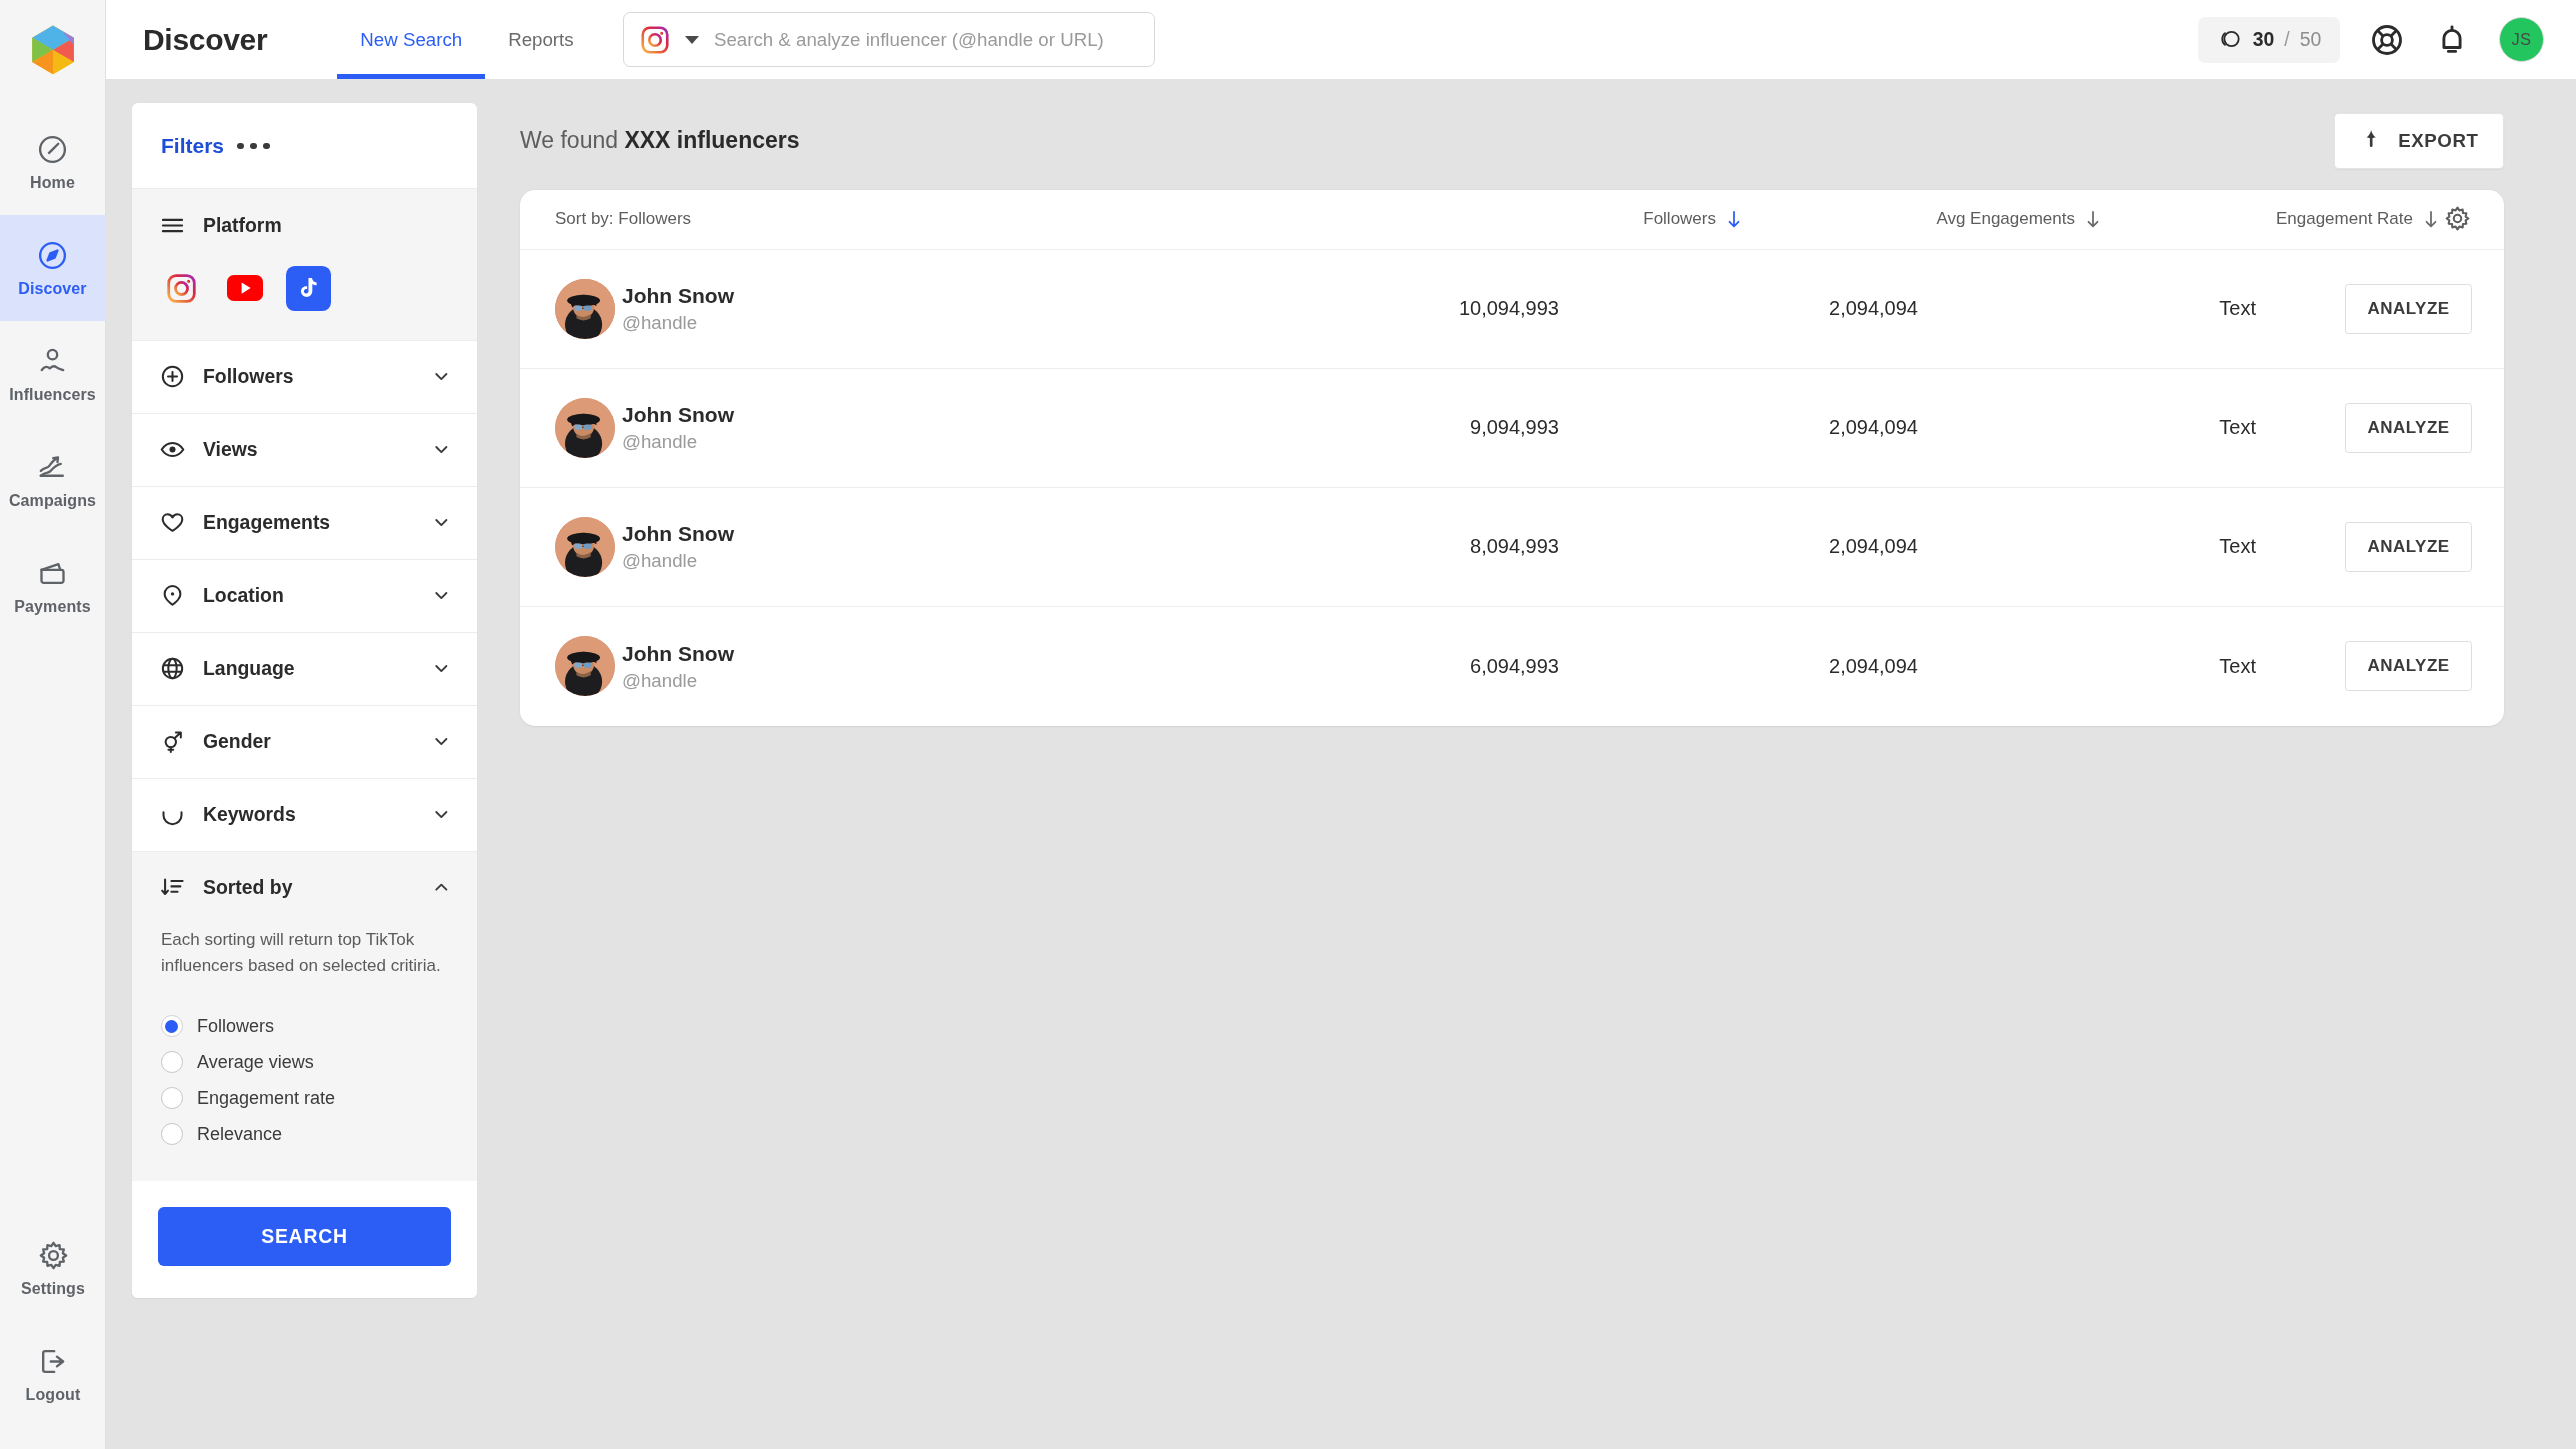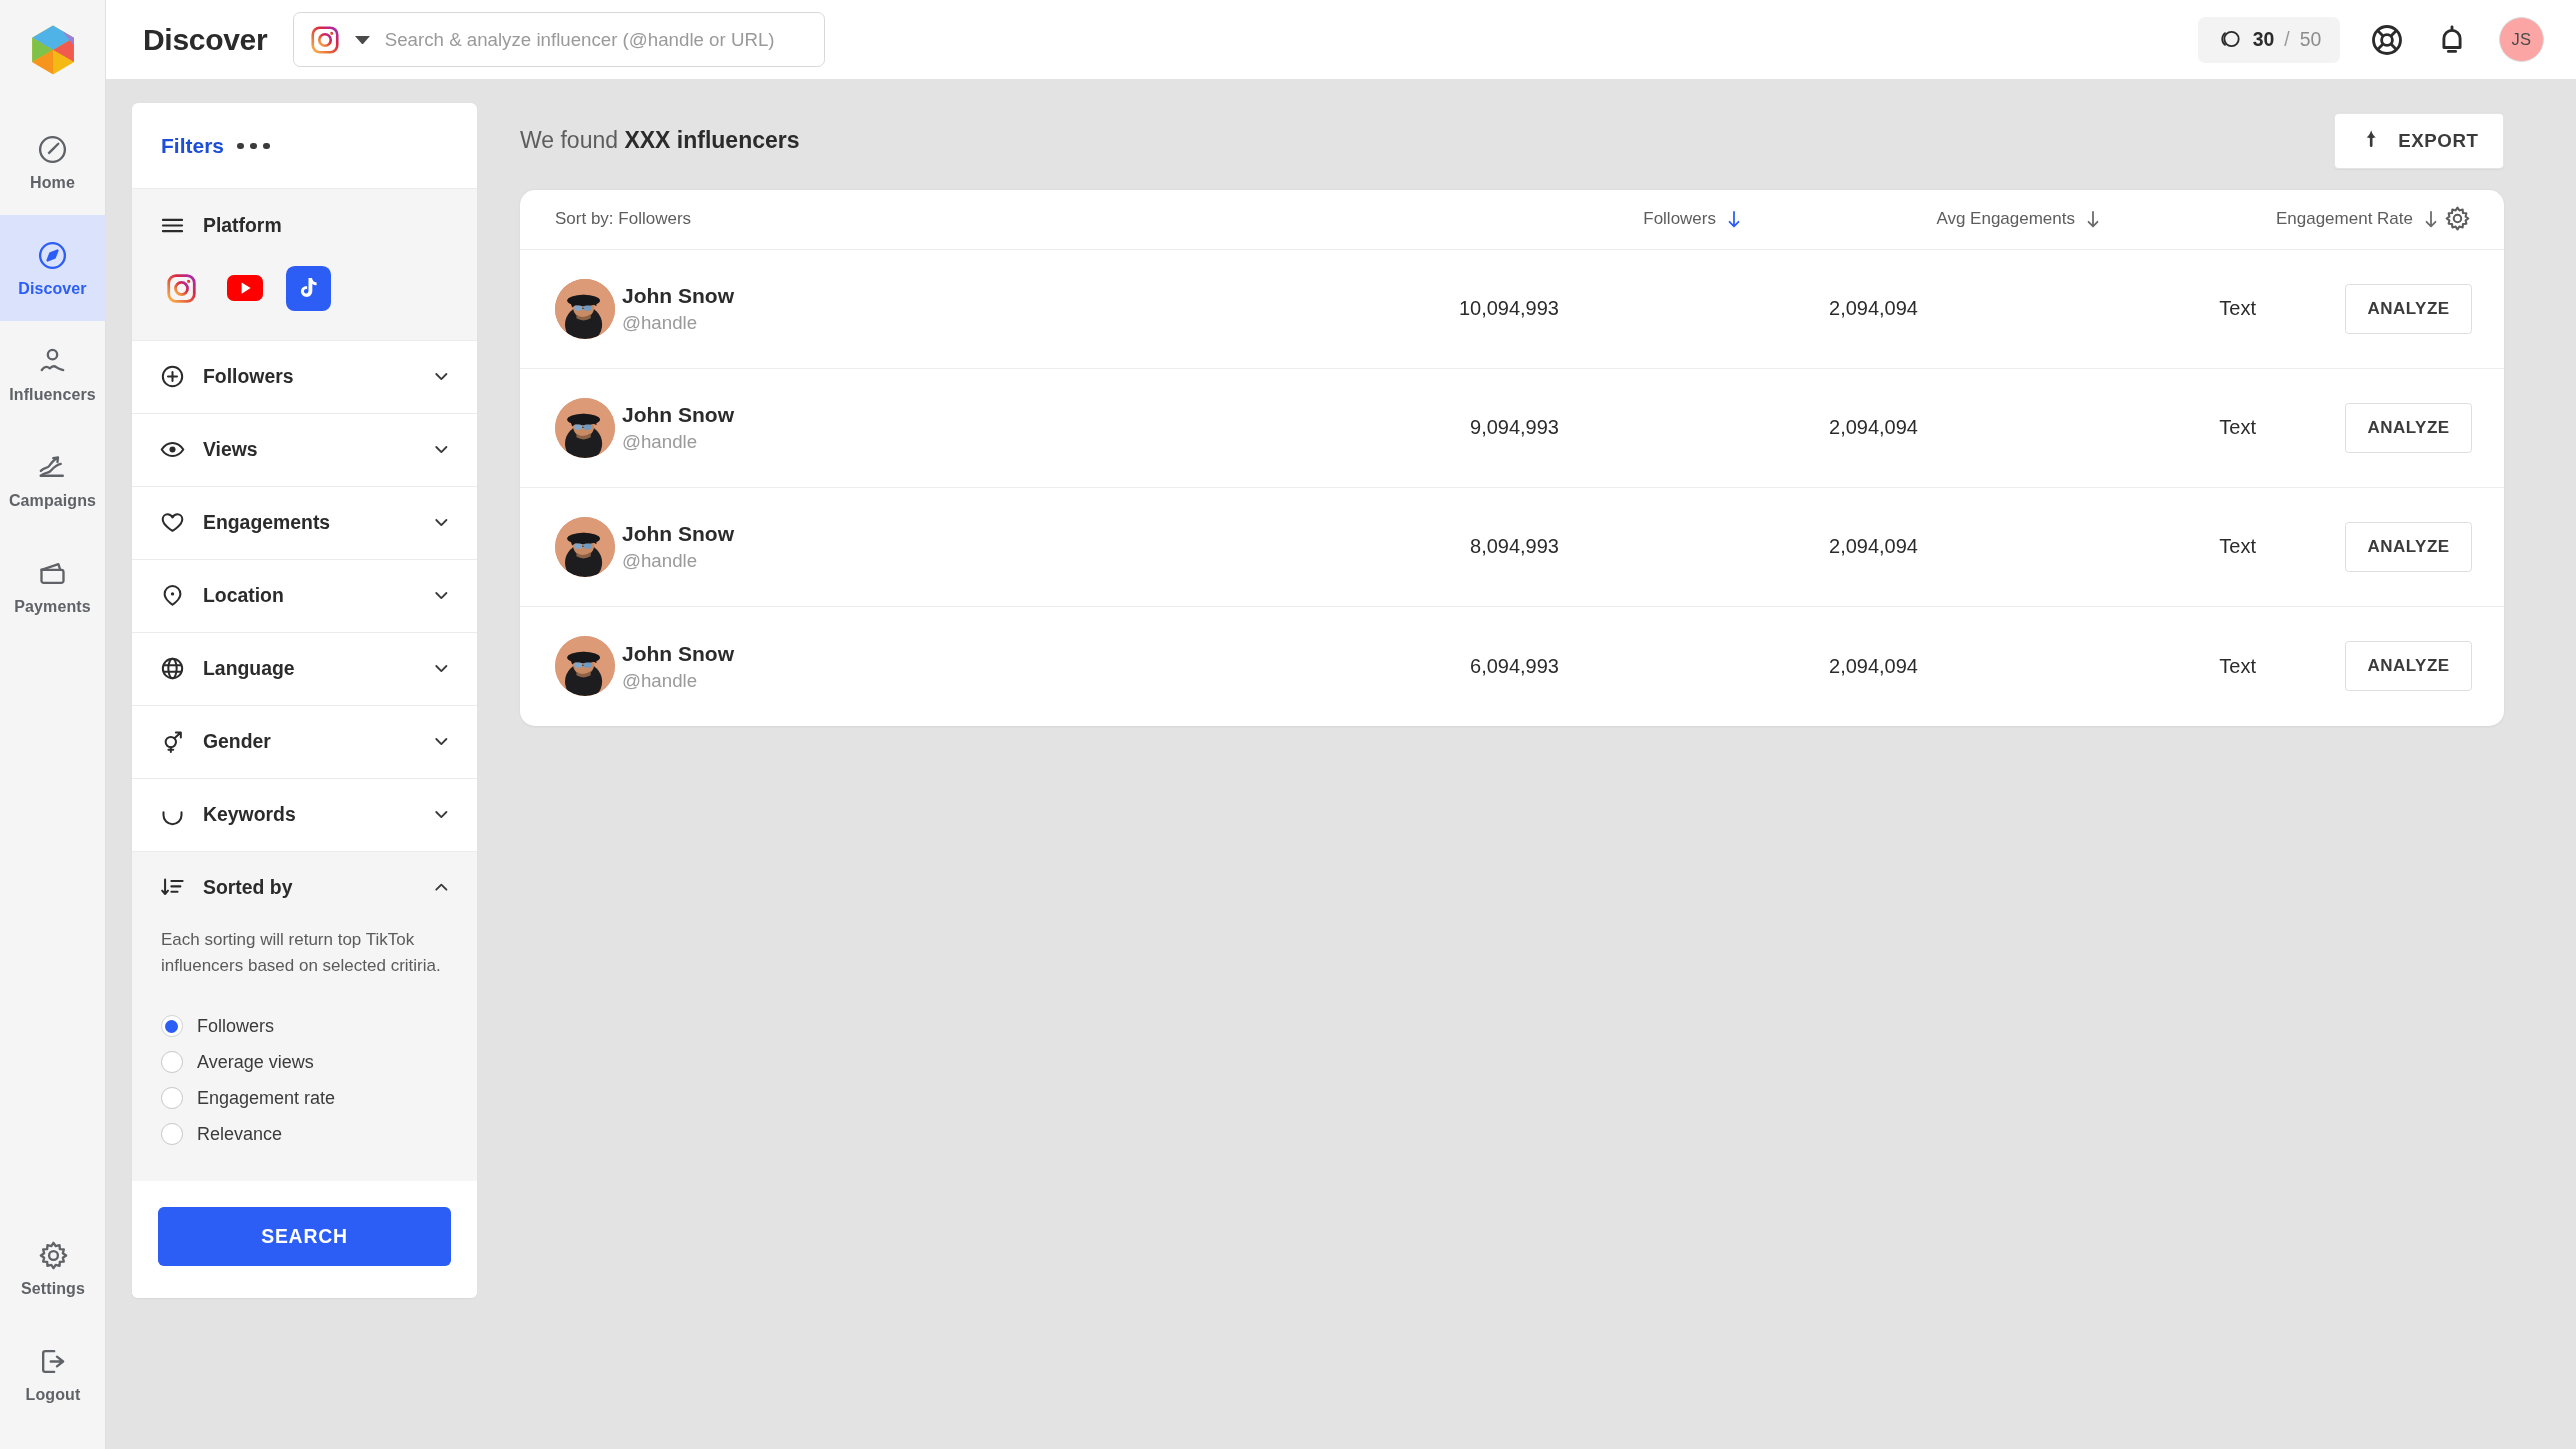--- a/index.html
+++ b/index.html
@@ -80,21 +80,21 @@
     display: flex; align-items: center; gap: 10px; padding: 0 18.7px;
     cursor: pointer;
   }
   .credits .used { font-size: 19.4px; font-weight: 700; color: #2b2b2b; }
   .credits .sep  { font-size: 19.4px; color: #9a9a9a; }
   .credits .tot  { font-size: 19.4px; color: #8d8d8d; }
   .icon-btn { width: 36px; height: 36px; cursor: pointer; color: #2b2b2b; }
   .icon-btn svg { width: 36px; height: 36px; display: block; }
   .avatar-js {
     width: 45px; height: 45px; border-radius: 50%;
-    border: 0.7px solid #dcdcdc; background: #fca5a5;
+    border: 0.7px solid #dcdcdc; background: #22c55e;
     display: flex; align-items: center; justify-content: center;
     font-size: 16.5px; color: #4a4a4a; cursor: pointer; letter-spacing: 0.4px;
   }
 
   
   .body { flex: 1; display: flex; background: #e3e3e3; min-height: 0; padding: 0; }
 
   
   .filters {
     width: 345px; flex: 0 0 345px;
@@ -289,20 +289,28 @@
         <span class="lbl">Logout</span>
       </div>
     </div>
   </nav>
 
   <div class="right">
 
     <header class="topbar">
       <div class="app-title">Discover</div>
 
+      <div class="tabs">
+        <div class="tab active">
+          <span>New Search</span>
+        </div>
+        <div class="tab">
+          <span>Reports</span>
+        </div>
+      </div>
 
       <div class="searchwrap">
         <span class="ig-badge">
           <svg viewBox="0 0 24 24" fill="none">
             <rect x="2.2" y="2.2" width="19.6" height="19.6" rx="5.6" stroke="url(#igGrad)" stroke-width="2.1"></rect>
             <circle cx="12" cy="12" r="4.6" stroke="url(#igGrad)" stroke-width="2.1"></circle>
             <circle cx="17.3" cy="6.7" r="1.25" fill="url(#igGrad)"></circle>
           </svg>
         </span>
         <span class="caret-down"></span>

